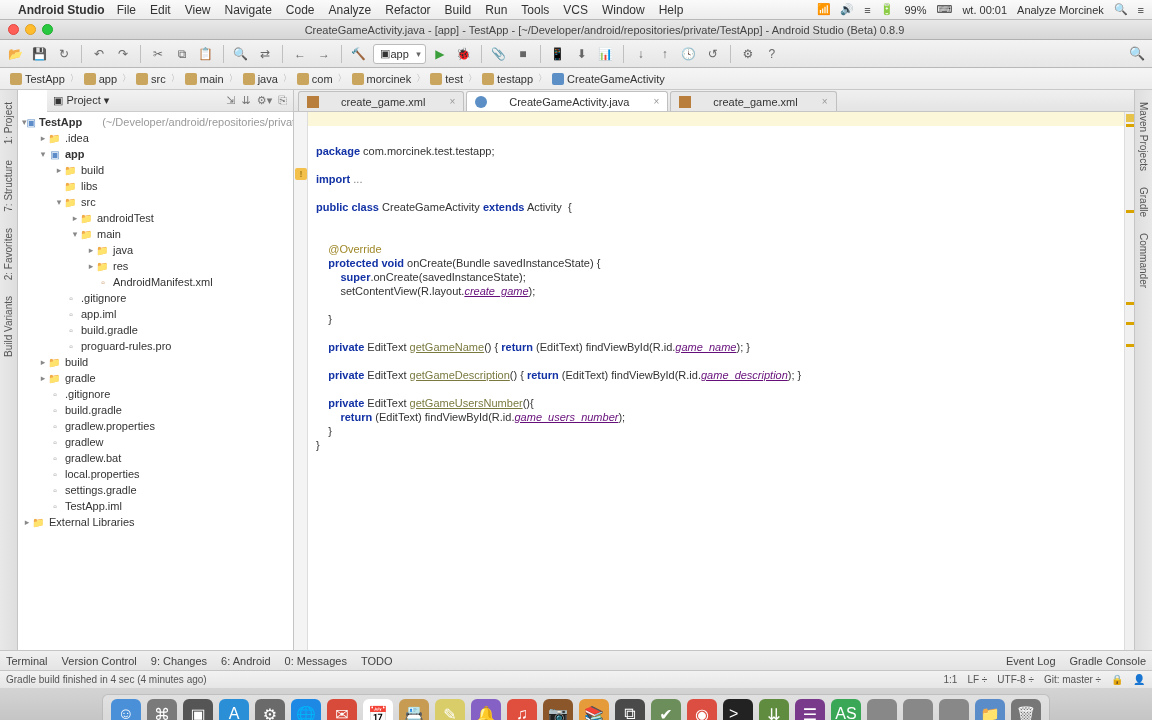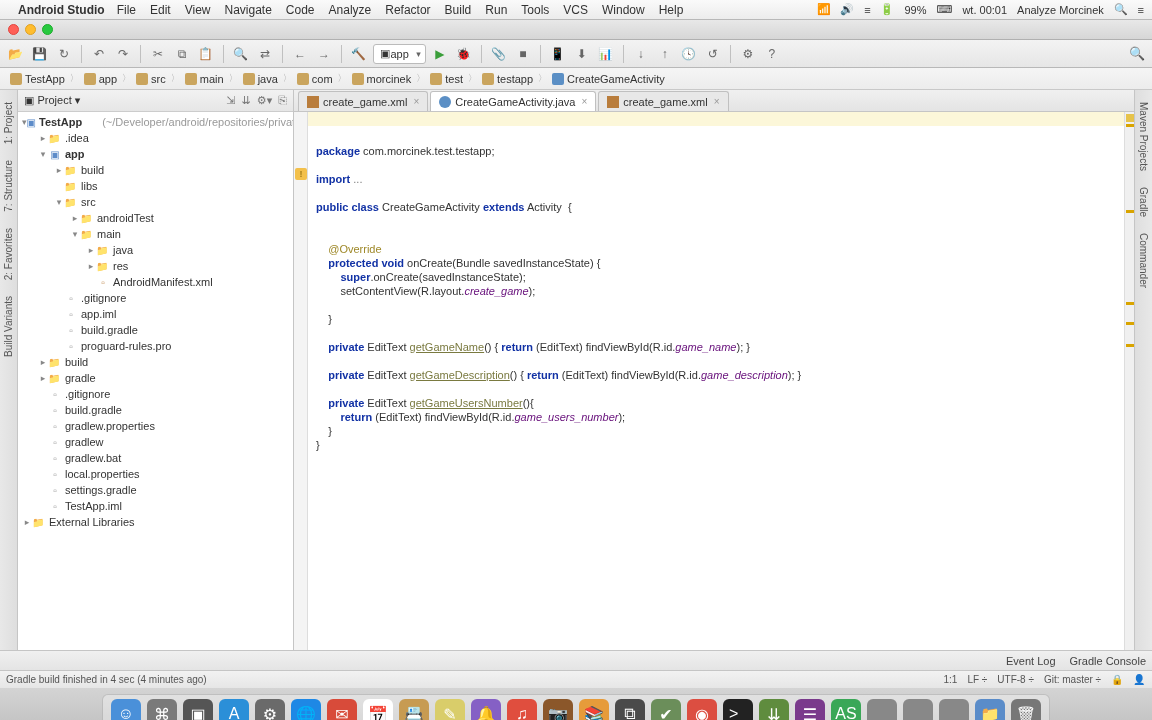--- a/index.html
+++ b/index.html
@@ -42,51 +42,51 @@
 
 
 .main-split { display:flex; height:560px; }
 
 
 .left-strip { width:18px; background:linear-gradient(90deg,#e8e8e8,#dedede); border-right:1px solid #c5c5c5; display:flex; flex-direction:column; align-items:center; padding-top:4px; font-size:10px; }
 .left-strip .v-label { writing-mode:vertical-rl; transform:rotate(180deg); color:#555; margin:8px 0; cursor:default; }
 
 
 .project-panel { width:276px; background:#fff; border-right:1px solid #c5c5c5; display:flex; flex-direction:column; }
-.project-header { height:22px; background:linear-gradient(#f2f2f2,#e6e6e6); border-bottom:1px solid #ccc; display:flex; align-items:center; padding:0 6px; font-size:11px; gap:4px; }
+.project-header { height:22px; background:linear-gradient(#f2f2f2,#e6e6e6); border-bottom:1px solid #ccc; display:flex; align-items:center; padding:0 6px; font-size:11px; gap:4px;margin-left:29px; }
 .project-header .hdr-icons { margin-left:auto; display:flex; gap:6px; color:#777; font-size:11px; }
 .tree { flex:1; overflow:auto; padding:2px 0; font-size:11px; color:#333; }
 .tree-row { display:flex; align-items:center; height:16px; padding-left:4px; white-space:nowrap; }
 .tree-row .tw { width:10px; font-size:9px; color:#888; text-align:center; }
 .tree-row .ic { width:14px; height:12px; margin-right:3px; display:inline-flex; align-items:center; justify-content:center; font-size:10px; }
 .ic-dir { color:#5d8cc9; }
 .ic-mod { color:#5d8cc9; }
 .ic-file { color:#888; }
 .ic-xml { color:#b97d3c; }
 .tree-row.bold > .lbl { font-weight:bold; }
 .tree-row .path { color:#999; margin-left:20px; }
 
 
 .editor-area { flex:1; display:flex; flex-direction:column; background:#fff; }
 .editor-tabs { height:22px; background:linear-gradient(#f0f0f0,#e4e4e4); border-bottom:1px solid #c5c5c5; display:flex; align-items:end; padding-left:4px; }
-.editor-tab { height:20px; padding:0 8px; display:flex; align-items:center; gap:4px; border:1px solid #c0c0c0; border-bottom:none; background:#e8e8e8; font-size:11px; border-radius:3px 3px 0 0; margin-right:2px; }
+.editor-tab { height:20px; padding:0 8px; display:flex; align-items:center; gap:22px; border:1px solid #c0c0c0; border-bottom:none; background:#e8e8e8; font-size:11px; border-radius:3px 3px 0 0; margin-right:2px; }
 .editor-tab.active { background:#fff; }
 .editor-tab .close { color:#999; font-size:10px; margin-left:2px; }
 .editor-tab .ic-j { width:12px; height:12px; background:#5b8fc5; border-radius:50%; }
 .editor-tab .ic-x { width:12px; height:12px; background:#b97d3c; }
 
 .editor-body { flex:1; display:flex; position:relative; }
 .gutter { width:14px; background:#f4f4f4; border-right:1px solid #ddd; position:relative; }
 .gutter .warn { position:absolute; left:1px; width:12px; height:12px; background:#f3c04b; border-radius:2px; font-size:9px; text-align:center; line-height:12px; color:#7a5a00; }
 .code { flex:1; padding:4px 8px; font-family:Menlo,Monaco,monospace; font-size:11px; line-height:14px; white-space:pre; color:#333; position:relative; background:#fff; }
 .code .hl-line { position:absolute; left:0; right:0; top:0; height:14px; background:#fcf7d9; z-index:0; }
 .code pre { position:relative; z-index:1; }
 .kw { color:#1232a5; font-weight:bold; }
 .ann { color:#9e8828; }
-.fld { color:#660e7a; font-style:italic; }
+.fld { color:#660e7a; font-style:italic;text-decoration:underline; }
 .cmt { color:#808080; }
 .mth { color:#7a7a40;text-decoration:underline; }
 
 .right-strip { width:18px; background:linear-gradient(90deg,#dedede,#e8e8e8); border-left:1px solid #c5c5c5; display:flex; flex-direction:column; align-items:center; padding-top:4px; }
 .right-strip .v-label { writing-mode:vertical-rl; color:#555; margin:8px 0; font-size:10px; cursor:default; }
 
 .overview-ruler { width:10px; background:#f0f0f0; border-left:1px solid #ddd; position:relative; }
 .overview-ruler .mark { position:absolute; left:1px; width:8px; height:3px; }
 .mark.warn { background:#d9a400; }
 .overview-ruler .top-ind { position:absolute; top:2px; left:1px; width:8px; height:8px; background:#e6c34a; }
@@ -125,20 +125,21 @@
     <span>≡</span>
   </div>
 </div>
 
 <div class="titlebar">
   <div class="traffic">
     <span class="tl-close"></span>
     <span class="tl-min"></span>
     <span class="tl-max"></span>
   </div>
+  <div class="title">CreateGameActivity.java - [app] - TestApp - [~/Developer/android/repositories/private/TestApp] - Android Studio (Beta) 0.8.9</div>
 </div>
 
 <div class="toolbar">
   <span class="tb-btn">📂</span>
   <span class="tb-btn">💾</span>
   <span class="tb-btn">↻</span>
   <span class="tb-sep"></span>
   <span class="tb-btn">↶</span>
   <span class="tb-btn">↷</span>
   <span class="tb-sep"></span>
@@ -440,20 +441,28 @@
   </div>
 
   <div class="right-strip" id="right-strip">
       <div class="v-label">Maven Projects</div>
       <div class="v-label">Gradle</div>
       <div class="v-label">Commander</div>
     </div>
 </div>
 
 <div class="bottom-tools">
+  <div id="bottom-left" style="display:flex;gap:14px">
+      <span class="tool">Terminal</span>
+      <span class="tool">Version Control</span>
+      <span class="tool">9: Changes</span>
+      <span class="tool">6: Android</span>
+      <span class="tool">0: Messages</span>
+      <span class="tool">TODO</span>
+    </div>
   <div class="right-tools" id="bottom-right">
       <span class="tool">Event Log</span>
       <span class="tool">Gradle Console</span>
     </div>
 </div>
 
 <div class="statusbar">
   <span>Gradle build finished in 4 sec (4 minutes ago)</span>
   <div class="right">
     <span>1:1</span>

